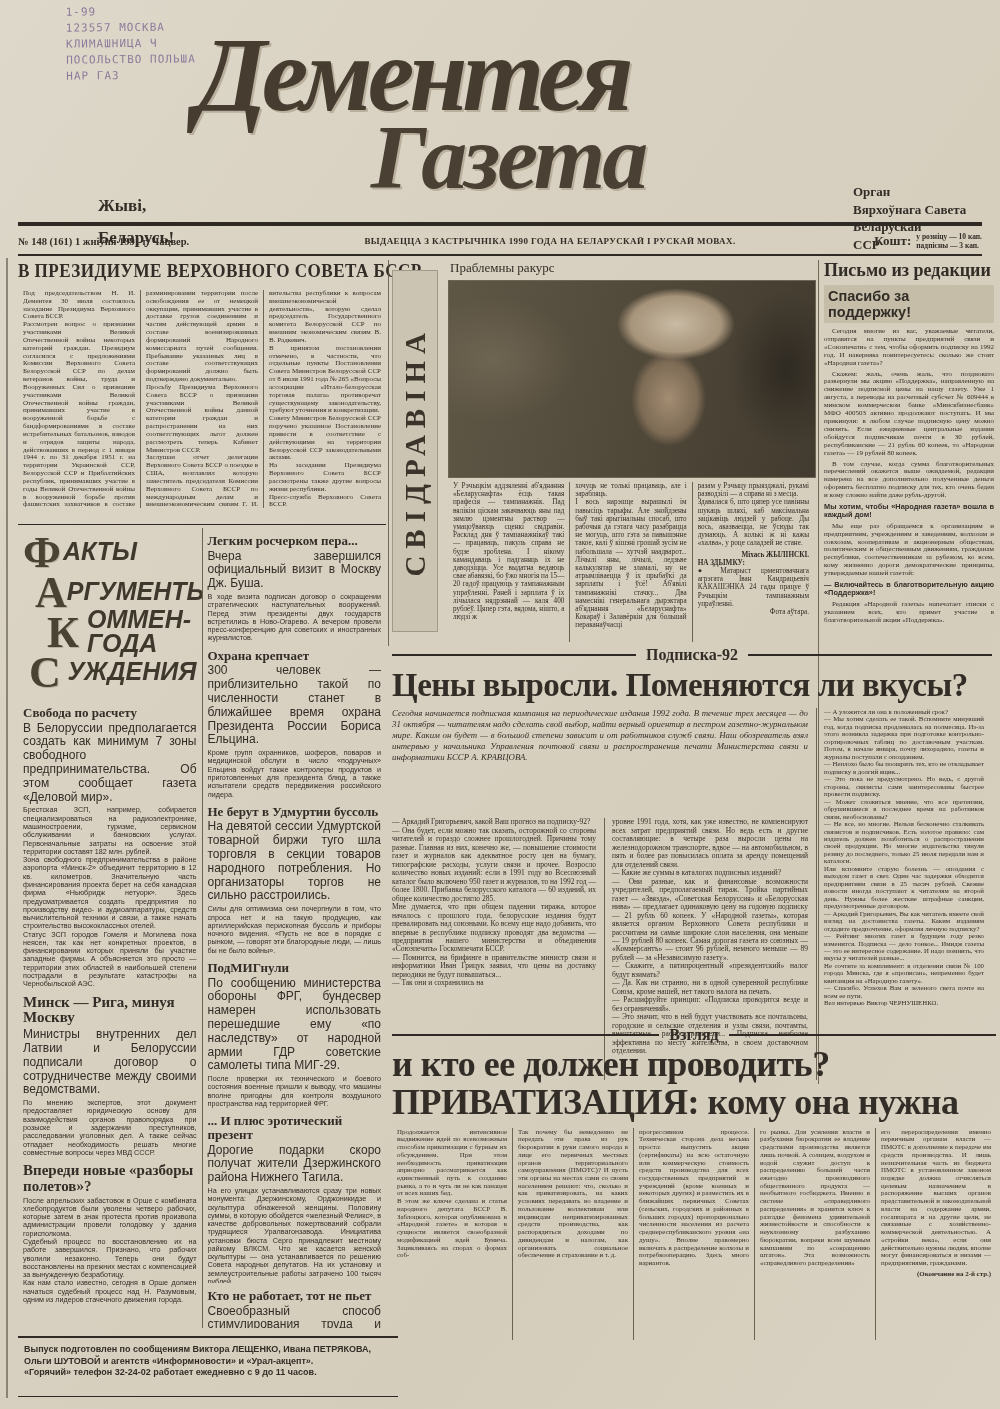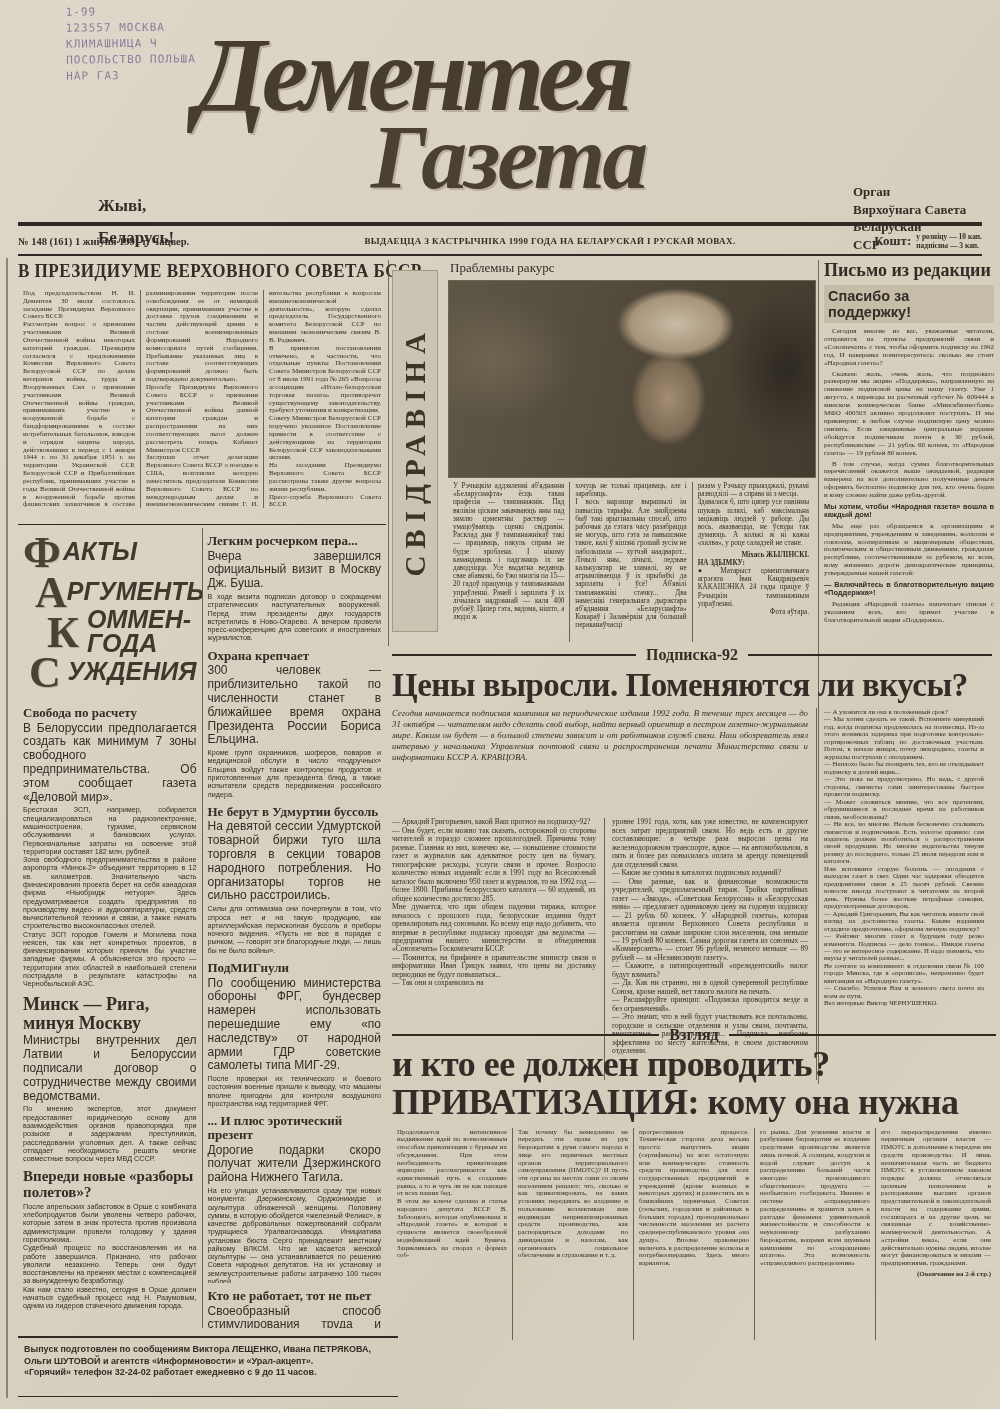--- a/index.html
+++ b/index.html
@@ -218,21 +218,21 @@
         </div>
       </div>
       <div>
         <div class="fx-h">Свобода по расчету</div>
         <div class="fx-lede">В Белоруссии предполагается создать как минимум 7 зоны свободного предпринимательства. Об этом сообщает газета «Деловой мир».</div>
         <div class="fx-b col">Брестская ЗСП, например, собирается специализироваться на радиоэлектронике, машиностроении, туризме, сервисном обслуживании и банковских услугах. Первоначальные затраты на освоение этой территории составят 182 млн. рублей.
 Зона свободного предпринимательства в районе аэропорта «Минск-2» объединит территорию в 12 кв. километров. Значительную часть финансирования проекта берет на себя канадская фирма «Ньюбридж нетуорк». Здесь предусматривается создать предприятия по производству видео- и аудиоаппаратуры, средств вычислительной техники и связи, а также начать строительство высококлассных отелей.
 Статус ЗСП городов Гомеля и Могилева пока неясен, так как нет конкретных проектов, в финансировании которых приняли бы участие западные фирмы. А объясняется это просто — территории этих областей в наибольшей степени пострадали в результате катастрофы на Чернобыльской АЭС.</div>
       </div>
       <div>
-        <div class="fx-h" style="font-size:18px;">Минск — Рига, минуя Москву</div>
+        <div class="fx-h" style="font-size:15px;">Минск — Рига, минуя Москву</div>
         <div class="fx-lede">Министры внутренних дел Латвии и Белоруссии подписали договор о сотрудничестве между своими ведомствами.</div>
         <div class="fx-b col">По мнению экспертов, этот документ предоставляет юридическую основу для взаимодействия органов правопорядка при розыске и задержании преступников, расследовании уголовных дел. А также сейчас отпадает необходимость решать многие совместные вопросы через МВД СССР.</div>
       </div>
       <div>
         <div class="fx-h" style="font-size:15px;">Впереди новые «разборы полетов»?</div>
         <div class="fx-b col">После апрельских забастовок в Орше с комбината хлебопродуктов были уволены четверо рабочих, которые затем в знак протеста против произвола администрации провели голодовку у здания горисполкома.
 Судебный процесс по восстановлению их на работе завершился. Признано, что рабочих уволили незаконно. Теперь они будут восстановлены на прежних местах с компенсацией за вынужденную безработицу.
 Как нам стало известно, сегодня в Орше должен начаться судебный процесс над Н. Разумовым, одним из лидеров стачечного движения города.</div>
       </div>
     </div>

